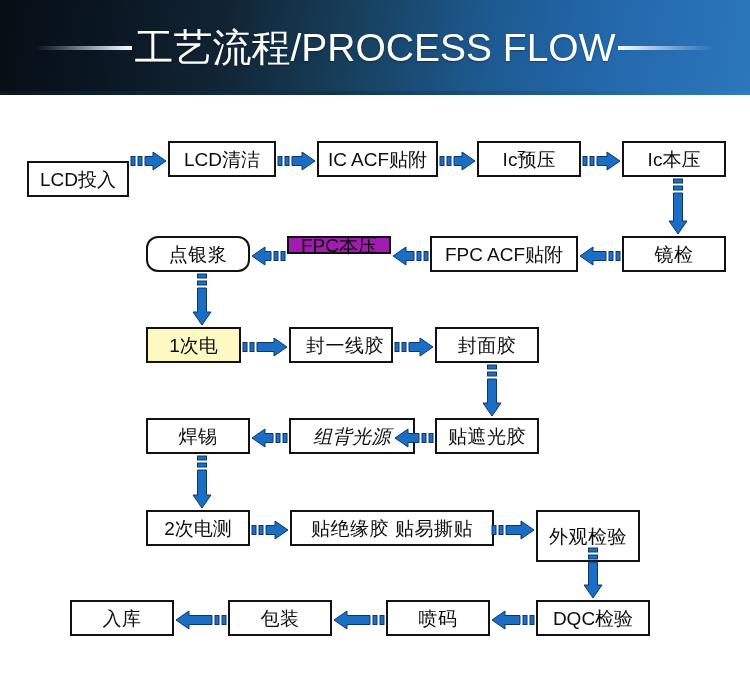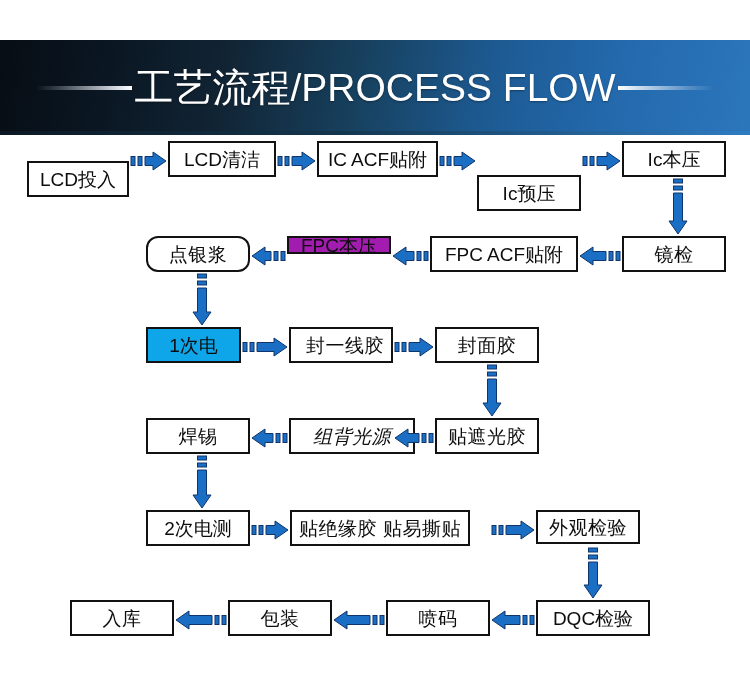--- a/index.html
+++ b/index.html
@@ -28,21 +28,20 @@
     height: 95px;
     background: linear-gradient(100deg,
                 #070d14 0%,
                 #0a1622 14%,
                 #112434 30%,
                 #17415f 48%,
                 #1d5a92 65%,
                 #2368ab 80%,
                 #2c76bc 100%);
     overflow: hidden;
-    margin-top: 40px;
   }
   #banner-inner {
     position: absolute;
     left: 0;
     top: 0;
     width: 750px;
     height: 95px;
     display: flex;
     align-items: center;
     justify-content: center;
@@ -130,63 +129,63 @@
   <div id="flow-layer">
       <div class="node latin" style="left: 27px; top: 141px; width: 102px; height: 36px; border-color: rgb(18, 18, 18); background: rgb(255, 255, 255); color: rgb(13, 13, 13); margin-top: 20px;">
         <span>LCD投入</span>
       </div>
       <div class="node latin" style="left: 168px; top: 141px; width: 108px; height: 36px; border-color: rgb(18, 18, 18); background: rgb(255, 255, 255); color: rgb(13, 13, 13);">
         <span>LCD清洁</span>
       </div>
       <div class="node latin" style="left: 317px; top: 141px; width: 121px; height: 36px; border-color: rgb(18, 18, 18); background: rgb(255, 255, 255); color: rgb(13, 13, 13); text-align: center;">
         <span>IC ACF贴附</span>
       </div>
-      <div class="node latin" style="left: 477px; top: 141px; width: 104px; height: 36px; border-color: rgb(18, 18, 18); background: rgb(255, 255, 255); color: rgb(13, 13, 13); margin-top: 34px;">
+      <div class="node latin" style="left: 477px; top: 141px; width: 104px; height: 36px; border-color: rgb(18, 18, 18); background: rgb(255, 255, 255); color: rgb(13, 13, 13);">
         <span>Ic预压</span>
       </div>
       <div class="node latin" style="left: 622px; top: 141px; width: 104px; height: 36px; border-color: rgb(18, 18, 18); background: rgb(255, 255, 255); color: rgb(13, 13, 13);">
         <span>Ic本压</span>
       </div>
       <div class="node" style="left: 622px; top: 236px; width: 104px; height: 36px; border-color: rgb(18, 18, 18); background: rgb(255, 255, 255); color: rgb(13, 13, 13);">
         <span>镜检</span>
       </div>
       <div class="node latin" style="left: 430px; top: 236px; width: 148px; height: 36px; border-color: rgb(18, 18, 18); background: rgb(255, 255, 255); color: rgb(13, 13, 13);">
         <span>FPC ACF贴附</span>
       </div>
       <div class="node latin" style="left: 287px; top: 236px; width: 104px; height: 18px; border-color: rgb(18, 18, 18); background: #a21caf; color: rgb(13, 13, 13);">
         <span>FPC本压</span>
       </div>
       <div class="node" style="left: 146px; top: 236px; width: 104px; height: 36px; border-color: rgb(18, 18, 18); background: rgb(255, 255, 255); color: rgb(13, 13, 13); border-radius: 12px;">
         <span>点银浆</span>
       </div>
-      <div class="node latin" style="left: 146px; top: 327px; width: 95px; height: 36px; border-color: rgb(18, 18, 18); background: #0ea5e9; color: rgb(13, 13, 13);">
+      <div class="node latin" style="left: 146px; top: 327px; width: 95px; height: 36px; border-color: rgb(18, 18, 18); background: #fef9c3; color: rgb(13, 13, 13);">
         <span>1次电</span>
       </div>
       <div class="node" style="left: 289px; top: 327px; width: 104px; height: 36px; border-color: rgb(18, 18, 18); background: rgb(255, 255, 255); color: rgb(13, 13, 13); padding-left: 8px;">
         <span>封一线胶</span>
       </div>
       <div class="node" style="left: 435px; top: 327px; width: 104px; height: 36px; border-color: rgb(18, 18, 18); background: rgb(255, 255, 255); color: rgb(13, 13, 13);">
         <span>封面胶</span>
       </div>
       <div class="node" style="left: 435px; top: 418px; width: 104px; height: 36px; border-color: rgb(18, 18, 18); background: rgb(255, 255, 255); color: rgb(13, 13, 13);">
         <span>贴遮光胶</span>
       </div>
       <div class="node" style="left: 289px; top: 418px; width: 126px; height: 36px; border-color: rgb(18, 18, 18); background: rgb(255, 255, 255); color: rgb(13, 13, 13); font-style: italic;">
         <span>组背光源</span>
       </div>
       <div class="node" style="left: 146px; top: 418px; width: 104px; height: 36px; border-color: rgb(18, 18, 18); background: rgb(255, 255, 255); color: rgb(13, 13, 13);">
         <span>焊锡</span>
       </div>
       <div class="node latin" style="left: 146px; top: 510px; width: 104px; height: 36px; border-color: rgb(18, 18, 18); background: rgb(255, 255, 255); color: rgb(13, 13, 13);">
         <span>2次电测</span>
       </div>
-      <div class="node" style="left: 290px; top: 510px; width: 180px; height: 36px; border-color: rgb(18, 18, 18); background: rgb(255, 255, 255); color: rgb(13, 13, 13);">
+      <div class="node" style="left: 290px; top: 510px; width: 204px; height: 36px; border-color: rgb(18, 18, 18); background: rgb(255, 255, 255); color: rgb(13, 13, 13);">
         <span>贴绝缘胶 贴易撕贴</span>
       </div>
-      <div class="node" style="left: 536px; top: 510px; width: 104px; height: 34px; border-color: rgb(18, 18, 18); background: rgb(255, 255, 255); color: rgb(13, 13, 13);">
+      <div class="node" style="left: 536px; top: 510px; width: 104px; height: 52px; border-color: rgb(18, 18, 18); background: rgb(255, 255, 255); color: rgb(13, 13, 13);">
         <span>外观检验</span>
       </div>
       <div class="node latin" style="left: 536px; top: 600px; width: 114px; height: 36px; border-color: rgb(18, 18, 18); background: rgb(255, 255, 255); color: rgb(13, 13, 13);">
         <span>DQC检验</span>
       </div>
       <div class="node" style="left: 386px; top: 600px; width: 104px; height: 36px; border-color: rgb(18, 18, 18); background: rgb(255, 255, 255); color: rgb(13, 13, 13); justify-content: center;">
         <span>喷码</span>
       </div>
       <div class="node" style="left: 228px; top: 600px; width: 104px; height: 36px; border-color: rgb(18, 18, 18); background: rgb(255, 255, 255); color: rgb(13, 13, 13);">
         <span>包装</span>

